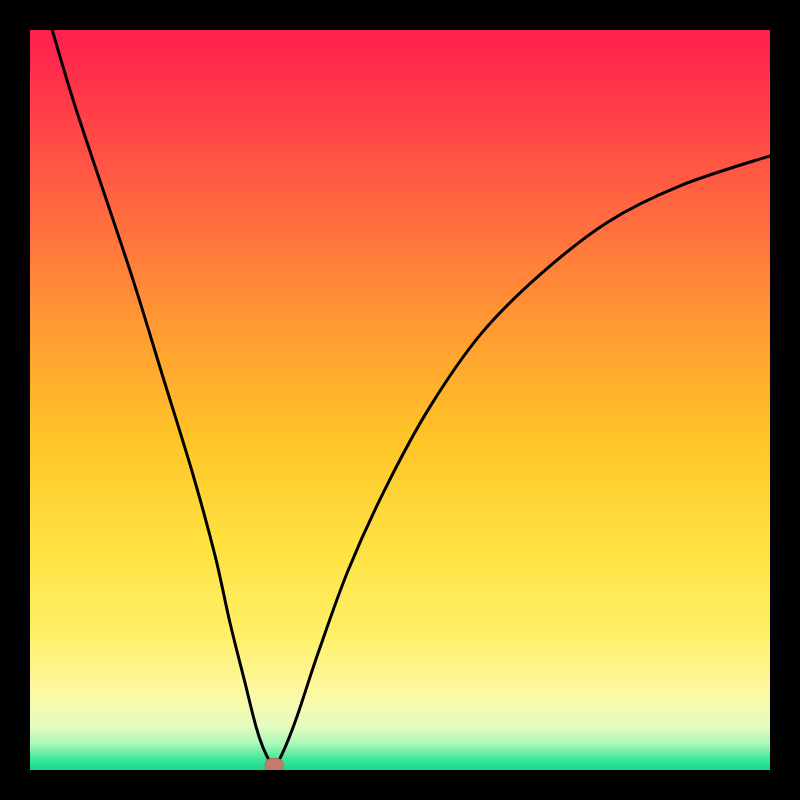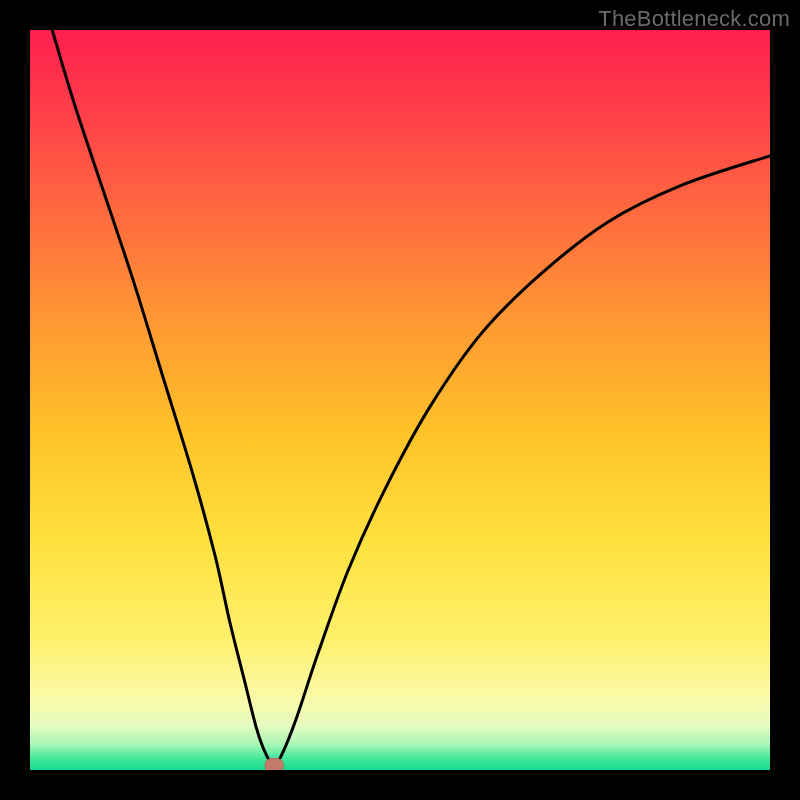--- a/index.html
+++ b/index.html
@@ -34,21 +34,20 @@
     letter-spacing: 0.2px;
     user-select: none;
   }
   svg { display: block; }
 </style>
 </head>
 <body>
 
 <div class="frame">
 
-  <div class="attribution">TheBottleneck.com</div>
 
   <div class="plot">
     <svg id="chart-svg" viewBox="0 0 740 740" width="740" height="740">
       <defs>
         <linearGradient id="bg-grad" x1="0" y1="0" x2="0" y2="1">
             <stop offset="0%" stop-color="#ff1f4f"></stop>
             <stop offset="10%" stop-color="#ff3b4a"></stop>
             <stop offset="25%" stop-color="#ff6b3f"></stop>
             <stop offset="40%" stop-color="#ff9a33"></stop>
             <stop offset="55.00000000000001%" stop-color="#ffc428"></stop>

